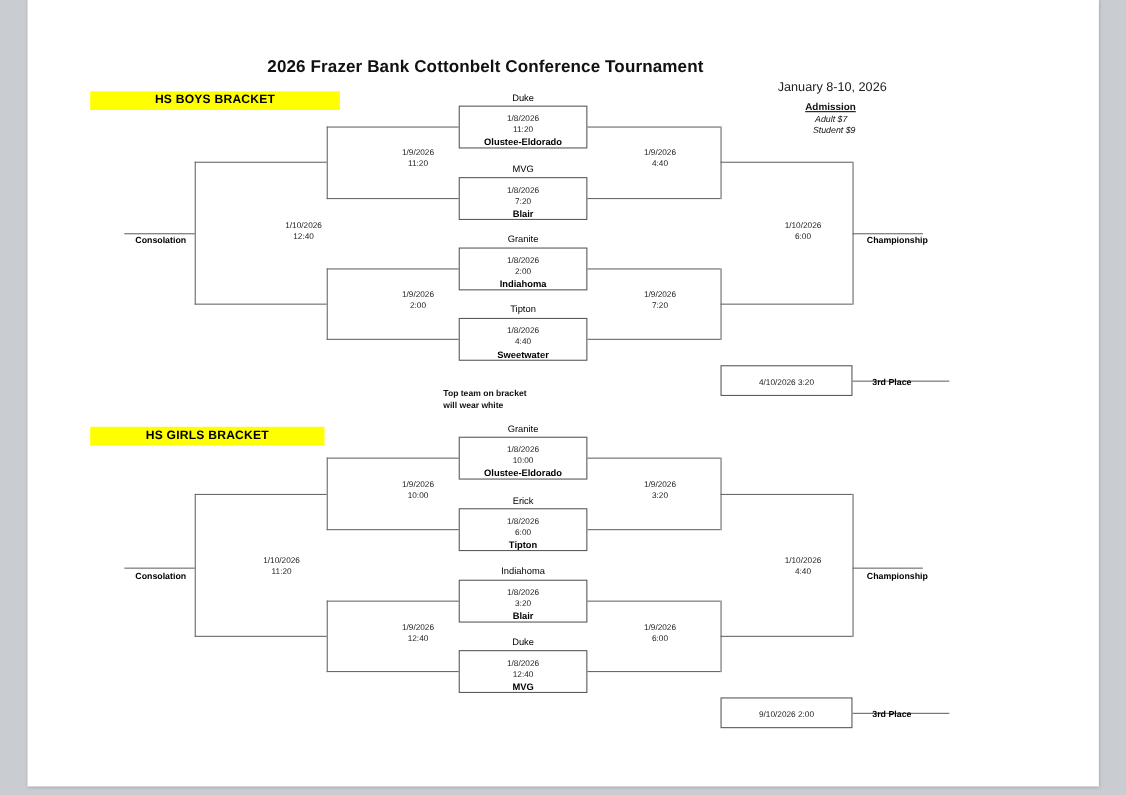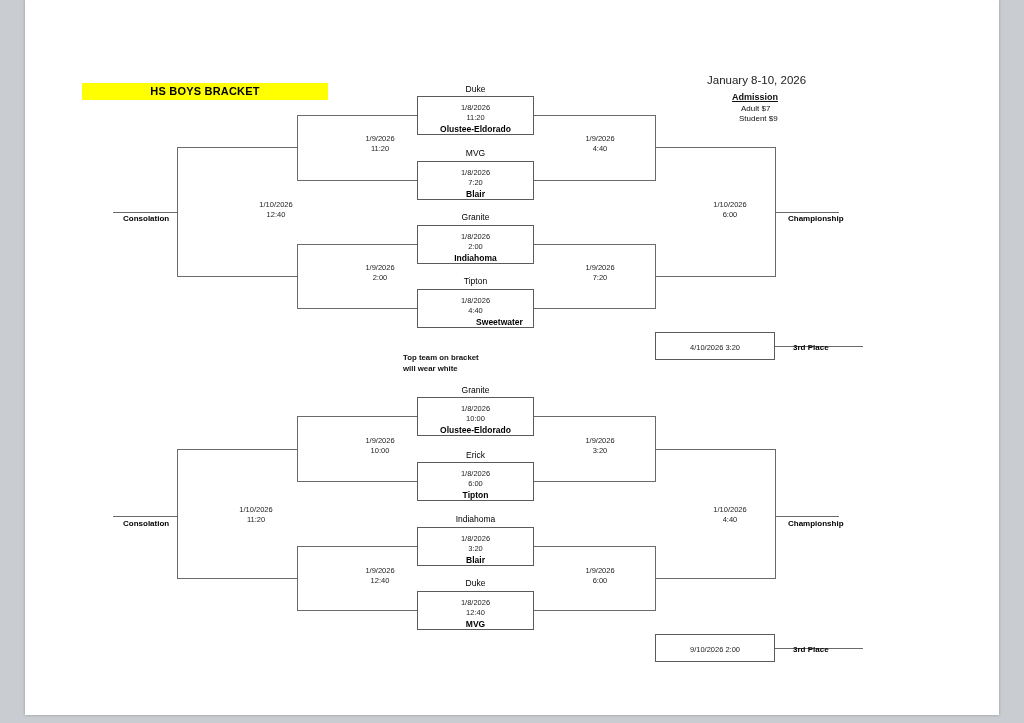--- a/index.html
+++ b/index.html
@@ -13,21 +13,21 @@
     position:absolute;left:25px;top:0;width:974px;height:715px;
     background:#ffffff;
     box-shadow:0 0 3px rgba(0,0,0,.25);
   }
   #sheet{position:absolute;left:0;top:0;width:974px;height:715px;}
 
   .t{position:absolute;white-space:nowrap;color:#111;}
   .title{font-size:15.5px;font-weight:bold;letter-spacing:.1px;}
   .dateline{font-size:11.5px;color:#222;}
   .adm-head{font-size:9px;font-weight:bold;text-decoration:underline;}
-  .adm{font-size:8px;}
+  .adm{font-size:8px;font-style:italic;}
   .hl{
     position:absolute;background:#ffff00;
     font-size:11px;font-weight:bold;color:#000;
     text-align:center;line-height:17px;letter-spacing:.2px;
   }
   .gamebox{
     position:absolute;border:1.3px solid #5b5b5b;background:#fff;
     box-sizing:border-box;
   }
   .teamtop{
@@ -62,26 +62,27 @@
   .v{position:absolute;background:#6a6a6a;width:1.3px;}
   .thirdbox{position:absolute;border:1.3px solid #5b5b5b;box-sizing:border-box;background:#fff;}
   .thirdtxt{position:absolute;text-align:center;font-size:7.5px;color:#1b1b1b;white-space:nowrap;}
 </style>
 </head>
 <body>
 
 <div id="page">
  <div id="sheet">
 
+  <div class="t title" style="left:218px;top:52px;">2026 Frazer Bank Cottonbelt Conference Tournament</div>
   <div class="t dateline" style="left:682px;top:74px;">January 8-10, 2026</div>
   <div class="t adm-head" style="left:707px;top:92px;">Admission</div>
   <div class="t adm" style="left:716px;top:104px;">Adult $7</div>
   <div class="t adm" style="left:714px;top:114px;">Student $9</div>
 
-  <div class="hl" style="left:57px;top:83px;width:246px;height:17px;">HS BOYS BRACKET</div>
+  <div class="hl" style="left:57px;top:83px;width:227px;height:17px;">HS BOYS BRACKET</div>
 
   <div class="gamebox" style="left:392px;top:96px;width:117px;height:39px;"></div>
   <div class="teamtop t" style="left:392px;top:84px;width:117px;">Duke</div>
   <div class="gdate" style="left:392px;top:103px;width:117px;">1/8/2026</div>
   <div class="gtime" style="left:392px;top:113px;width:117px;">11:20</div>
   <div class="teambot" style="left:392px;top:124px;width:117px;">Olustee-Eldorado</div>
 
   <div class="gamebox" style="left:392px;top:161px;width:117px;height:39px;"></div>
   <div class="teamtop t" style="left:392px;top:148px;width:117px;">MVG</div>
   <div class="gdate" style="left:392px;top:168px;width:117px;">1/8/2026</div>
@@ -91,21 +92,21 @@
   <div class="gamebox" style="left:392px;top:225px;width:117px;height:39px;"></div>
   <div class="teamtop t" style="left:392px;top:212px;width:117px;">Granite</div>
   <div class="gdate" style="left:392px;top:232px;width:117px;">1/8/2026</div>
   <div class="gtime" style="left:392px;top:242px;width:117px;">2:00</div>
   <div class="teambot" style="left:392px;top:253px;width:117px;">Indiahoma</div>
 
   <div class="gamebox" style="left:392px;top:289px;width:117px;height:39px;"></div>
   <div class="teamtop t" style="left:392px;top:276px;width:117px;">Tipton</div>
   <div class="gdate" style="left:392px;top:296px;width:117px;">1/8/2026</div>
   <div class="gtime" style="left:392px;top:306px;width:117px;">4:40</div>
-  <div class="teambot" style="left:392px;top:317px;width:117px;margin-left:24px;">Sweetwater</div>
+  <div class="teambot" style="left:392px;top:317px;width:117px;">Sweetwater</div>
 
   <div class="h" style="left:272px;top:115px;width:120px;"></div>
   <div class="h" style="left:272px;top:180px;width:120px;"></div>
   <div class="v" style="left:272px;top:115px;height:66px;"></div>
   <div class="h" style="left:152px;top:147px;width:120px;"></div>
 
   <div class="h" style="left:272px;top:244px;width:120px;"></div>
   <div class="h" style="left:272px;top:308px;width:120px;"></div>
   <div class="v" style="left:272px;top:244px;height:65px;"></div>
   <div class="h" style="left:152px;top:276px;width:120px;"></div>
@@ -144,20 +145,21 @@
   <div class="rndlbl" style="left:763px;top:214px;">Championship</div>
 
   <div class="thirdbox" style="left:630px;top:332px;width:120px;height:28px;"></div>
   <div class="thirdtxt" style="left:630px;top:343px;width:120px;">4/10/2026 3:20</div>
   <div class="h" style="left:750px;top:346px;width:88px;"></div>
   <div class="rndlbl" style="left:768px;top:343px;">3rd Place</div>
 
   <div class="note" style="left:378px;top:352px;width:150px;">Top team on bracket</div>
   <div class="note" style="left:378px;top:363px;width:150px;">will wear white</div>
 
+  <div class="hl" style="left:57px;top:388px;width:213px;height:17px;">HS GIRLS BRACKET</div>
 
   <div class="gamebox" style="left:392px;top:397px;width:117px;height:39px;"></div>
   <div class="teamtop t" style="left:392px;top:385px;width:117px;">Granite</div>
   <div class="gdate" style="left:392px;top:404px;width:117px;">1/8/2026</div>
   <div class="gtime" style="left:392px;top:414px;width:117px;">10:00</div>
   <div class="teambot" style="left:392px;top:425px;width:117px;">Olustee-Eldorado</div>
 
   <div class="gamebox" style="left:392px;top:462px;width:117px;height:39px;"></div>
   <div class="teamtop t" style="left:392px;top:450px;width:117px;">Erick</div>
   <div class="gdate" style="left:392px;top:469px;width:117px;">1/8/2026</div>

